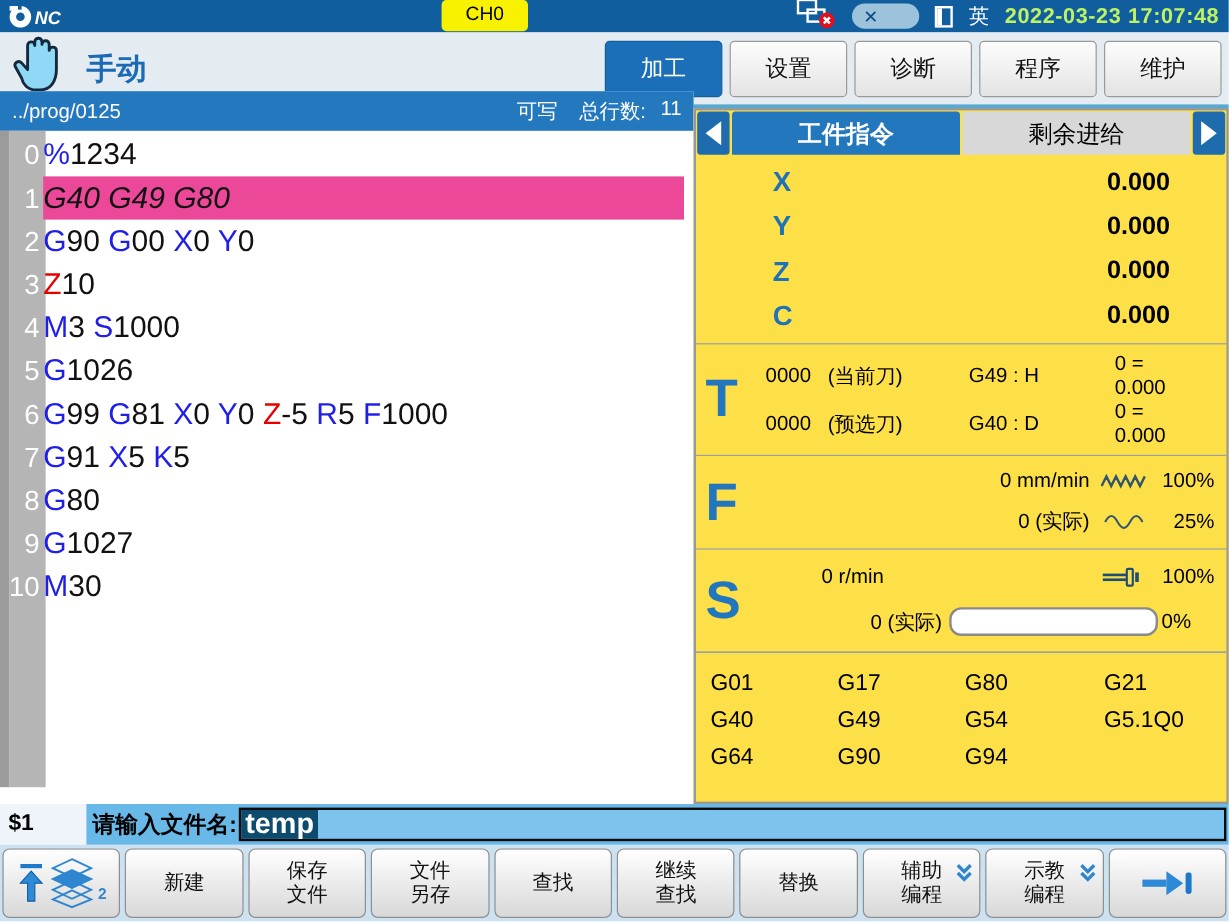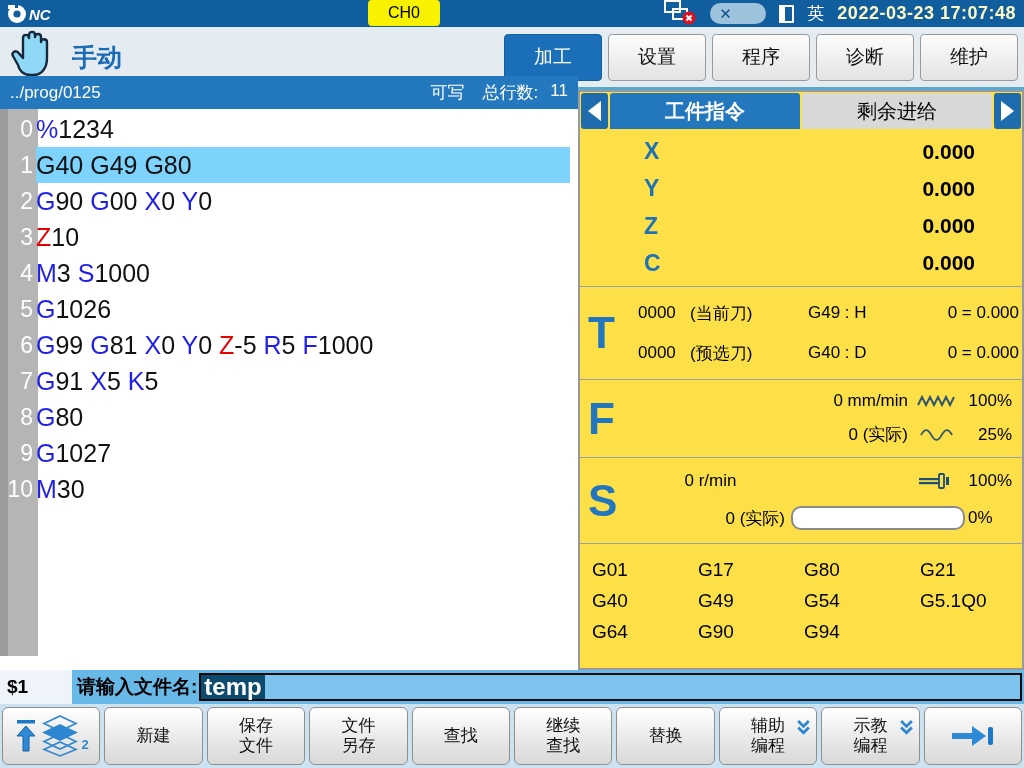--- a/index.html
+++ b/index.html
@@ -13,21 +13,21 @@
   .ch-badge{position:absolute;left:368px;top:0;width:72px;height:26px;background:#f8f200;
             border-radius:4px;display:flex;align-items:center;justify-content:center;
             font-size:16px;color:#000;}
   .top-right{margin-left:auto;display:flex;align-items:center;gap:13px;padding-right:8px;}
   .toggle{width:56px;height:21px;background:#9dc2dc;border-radius:11px;display:flex;
           align-items:center;}
   .toggle .tx{margin-left:9px;color:#0d4c86;font-weight:bold;font-size:15px;}
   .book-icon{width:11px;height:14px;border:2px solid #fff;position:relative;}
   .book-icon::after{content:"";position:absolute;left:0;top:0;width:4px;height:100%;background:#fff;}
   .lang{color:#fff;font-size:17px;}
-  .datetime{color:#fef9c3;font-size:18px;font-weight:bold;letter-spacing:.5px;}
+  .datetime{color:#bef264;font-size:18px;font-weight:bold;letter-spacing:.5px;}
 
   
   .header{position:absolute;top:27px;left:0;width:1024px;height:60px;background:#e4ecf2;
           border-bottom:3px solid #58a8d0;display:flex;align-items:center;}
   .hand{margin-left:10px;}
   .mode-label{margin-left:14px;color:#1a6ab5;font-size:25px;font-weight:bold;}
   .tabs{margin-left:auto;display:flex;gap:6px;padding-right:6px;}
   .htab{width:96px;height:45px;display:flex;align-items:center;justify-content:center;
         font-size:19px;border:1px solid #9a9a9a;border-radius:4px;color:#111;
         background:linear-gradient(#fdfdfd,#e3e3e3);}
@@ -40,21 +40,21 @@
   .eh-right{margin-left:auto;display:flex;gap:18px;align-items:center;}
   .eh-count{display:flex;gap:12px;}
   .editor-body{position:relative;height:547px;}
   .vscroll{position:absolute;left:0;top:0;width:8px;height:100%;background:#9b9b9b;}
   .gutterbg{position:absolute;left:8px;top:0;width:30px;height:100%;background:#b5b5b5;}
   .elines{position:absolute;left:0;top:2px;width:100%;}
   .eline{display:flex;height:36px;align-items:center;}
   .lnum{width:36px;text-align:right;padding-right:3px;box-sizing:border-box;color:#fff;
         font-size:23px;position:relative;z-index:1;}
   .lcode{flex:1;margin-right:8px;font-size:25px;white-space:pre;line-height:36px;height:36px;}
-  .lcode.hl{background:#7dd3fc;}
+  .lcode.hl{background:#ec4899;font-style:italic;}
   .c-b{color:#1f1fe8;} .c-r{color:#e60000;} .c-k{color:#111;}
 
   
   .panel{position:absolute;top:90px;left:578px;width:446px;height:580px;box-sizing:border-box;
          background:#fde047;border:2px solid #999;display:flex;flex-direction:column;}
   .panel-tabs{height:37px;display:flex;gap:2px;padding:1px 1px 0 1px;box-sizing:border-box;}
   .parrow{width:27px;background:#1e6cae;display:flex;align-items:center;justify-content:center;
           border-radius:3px;}
   .tri-l{width:0;height:0;border-top:10px solid transparent;border-bottom:10px solid transparent;
          border-right:13px solid #fff;}
@@ -69,21 +69,21 @@
   .axis-row{display:flex;align-items:center;}
   .axis-name{padding-left:64px;color:#1e72b8;font-size:23px;font-weight:bold;width:80px;box-sizing:border-box;}
   .axis-val{margin-left:auto;padding-right:47px;font-size:21px;font-weight:bold;}
   .bigletter{position:absolute;left:8px;top:50%;transform:translateY(-50%);
              color:#2276bd;font-size:44px;font-weight:bold;line-height:1;}
   .sec-tool{height:93px;display:flex;flex-direction:column;justify-content:space-around;padding:6px 0;box-sizing:border-box;}
   .trow{display:flex;align-items:center;font-size:17px;padding-left:58px;}
   .t-num{width:52px;}
   .t-name{width:118px;}
   .t-comp{width:122px;}
-  .t-val{margin-left:auto;padding-right:3px;}
+  .t-val{margin-left:auto;padding-right:22px;}
   .sec-feed{height:78px;display:flex;flex-direction:column;justify-content:space-around;padding:5px 0;box-sizing:border-box;}
   .frow{display:flex;align-items:center;font-size:17px;padding-left:47px;}
   .f-text{flex:1;text-align:right;padding-right:6px;}
   .f-icon{width:46px;display:flex;justify-content:center;}
   .f-pct{width:52px;text-align:right;padding-right:10px;}
   .sec-spindle{height:86px;display:flex;flex-direction:column;justify-content:space-around;padding:5px 0;box-sizing:border-box;}
   .s-cmd{flex:1;text-align:center;padding-right:120px;}
   .s-act-label{margin-left:auto;padding-right:6px;}
   .sbar{width:170px;height:20px;background:#fff;border:2px solid #8a8a8a;border-radius:10px;}
   .s-pct{width:48px;text-align:left;padding-left:3px;padding-right:6px;}
@@ -151,22 +151,22 @@
   <div class="header">
     <span class="hand">
       <svg width="48" height="54" viewBox="0 0 46 54">
         <path d="M12 24 V10 c0-4.2 6-4.2 6 0 V7 c0-4.2 6-4.2 6 0 v2 c0-4 6-4 6 0 v5 c0-3.6 6-3.6 6 0 v16 c0 10-5 17-14 17 h-3 c-7 0-11-5-12-10 l-5-9 c-2-3.5 2.5-6.2 5-3.6 l5 5.6 Z" fill="#8fd9f7" stroke="#15293c" stroke-width="2.4" stroke-linejoin="round"></path>
       </svg>
     </span>
     <span class="mode-label">手动</span>
     <div class="tabs">
         <div class="htab active">加工</div>
         <div class="htab">设置</div>
+        <div class="htab">诊断</div>
         <div class="htab">程序</div>
-        <div class="htab">诊断</div>
         <div class="htab">维护</div>
       </div>
   </div>
 
   <div class="editor">
     <div class="editor-header">
       <span>../prog/0125</span>
       <span class="eh-right">
         <span>可写</span>
         <span class="eh-count">

